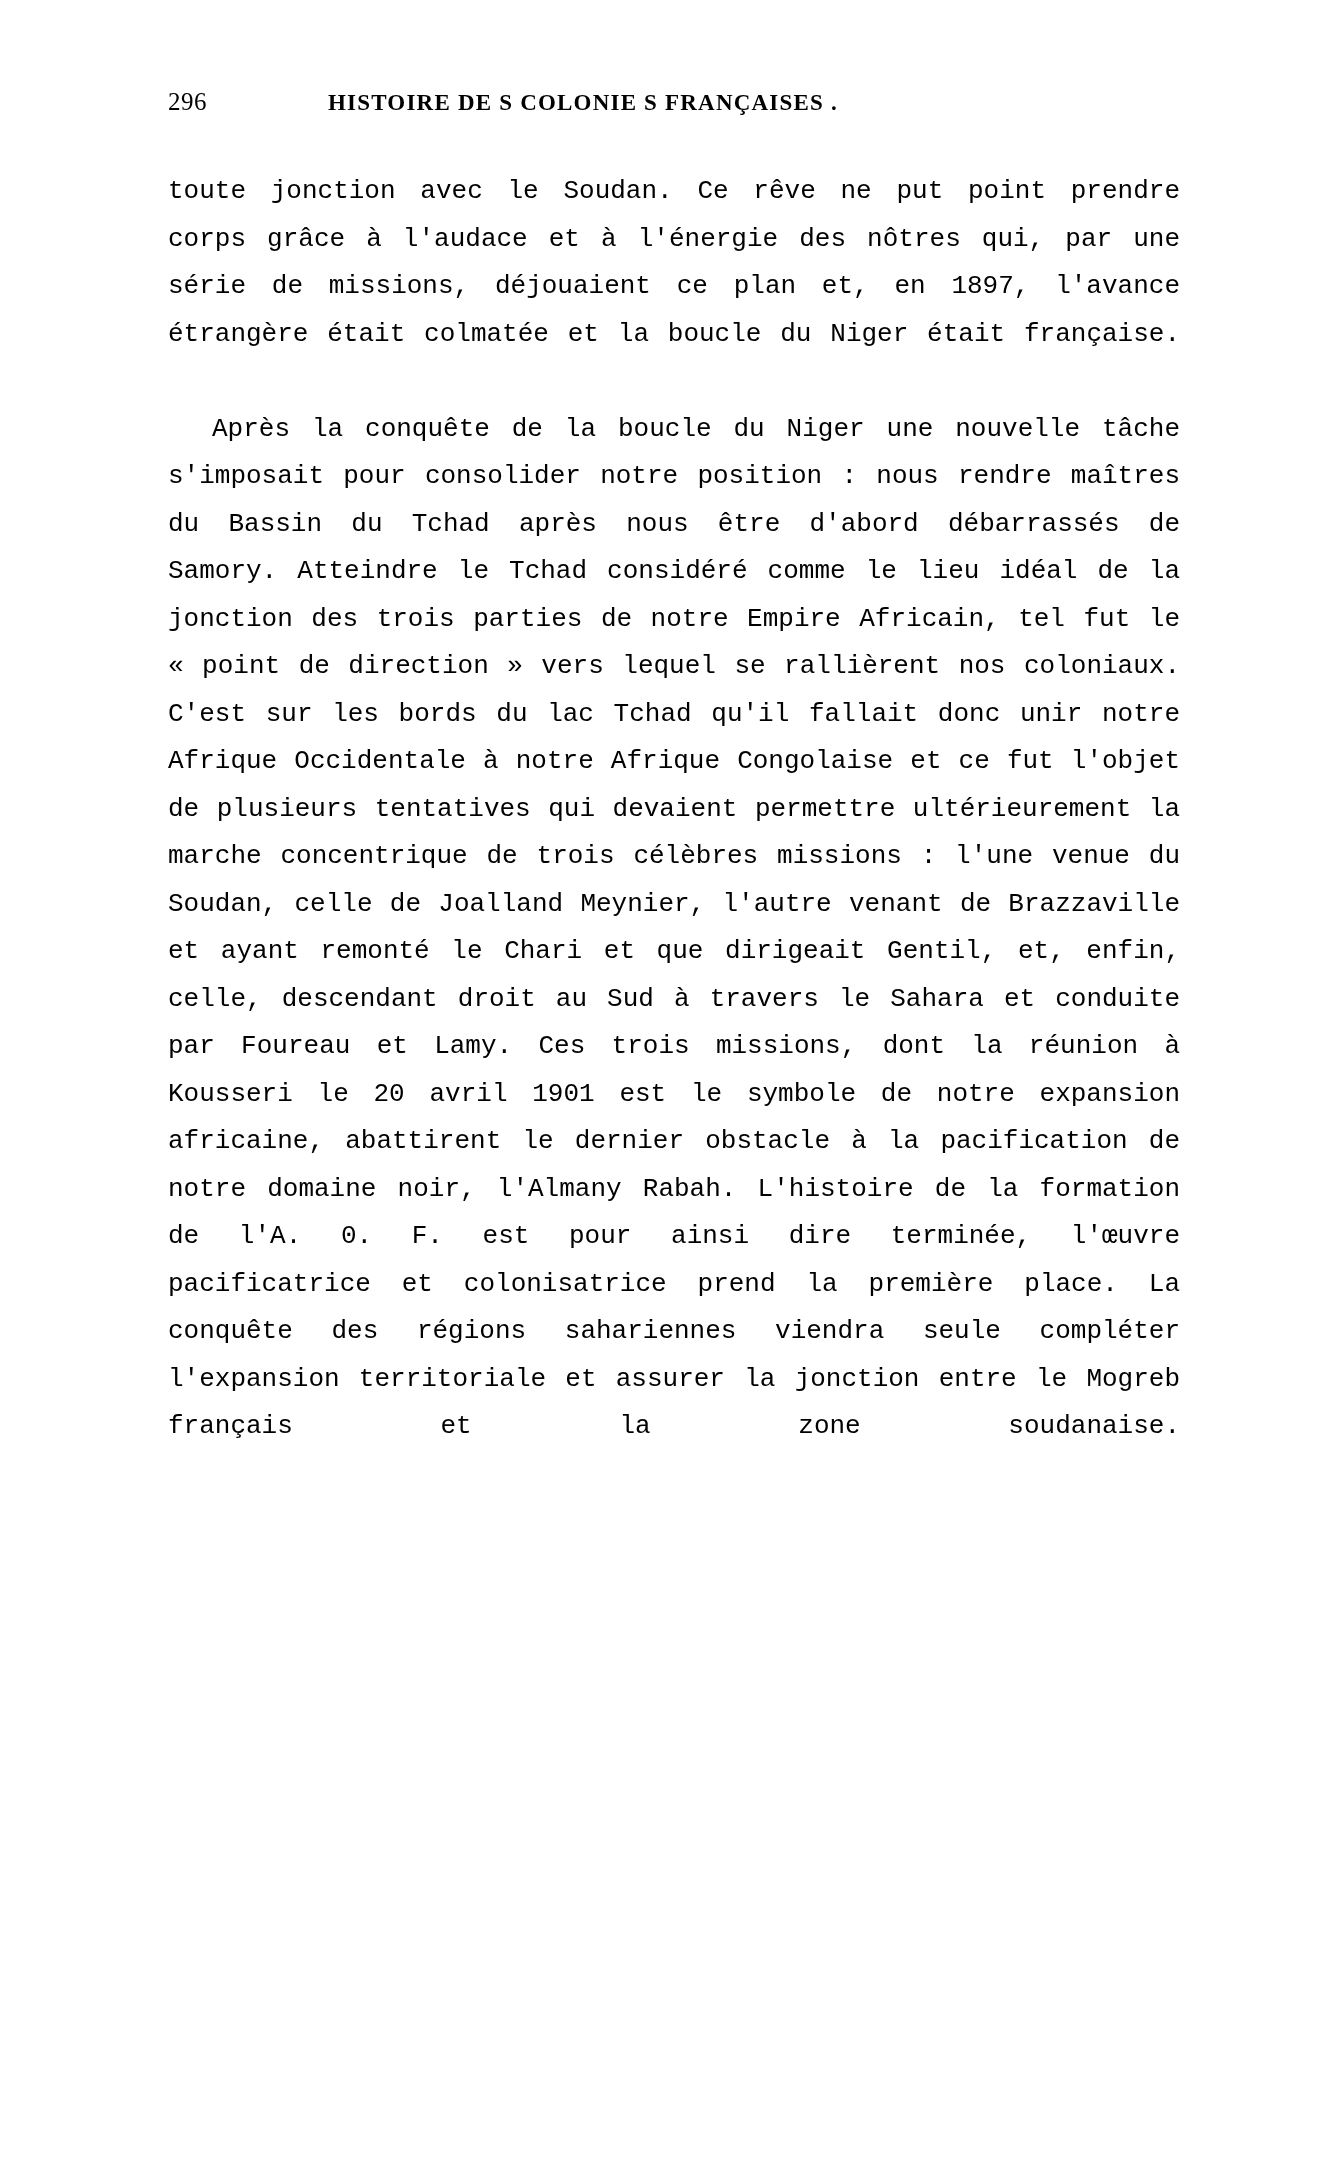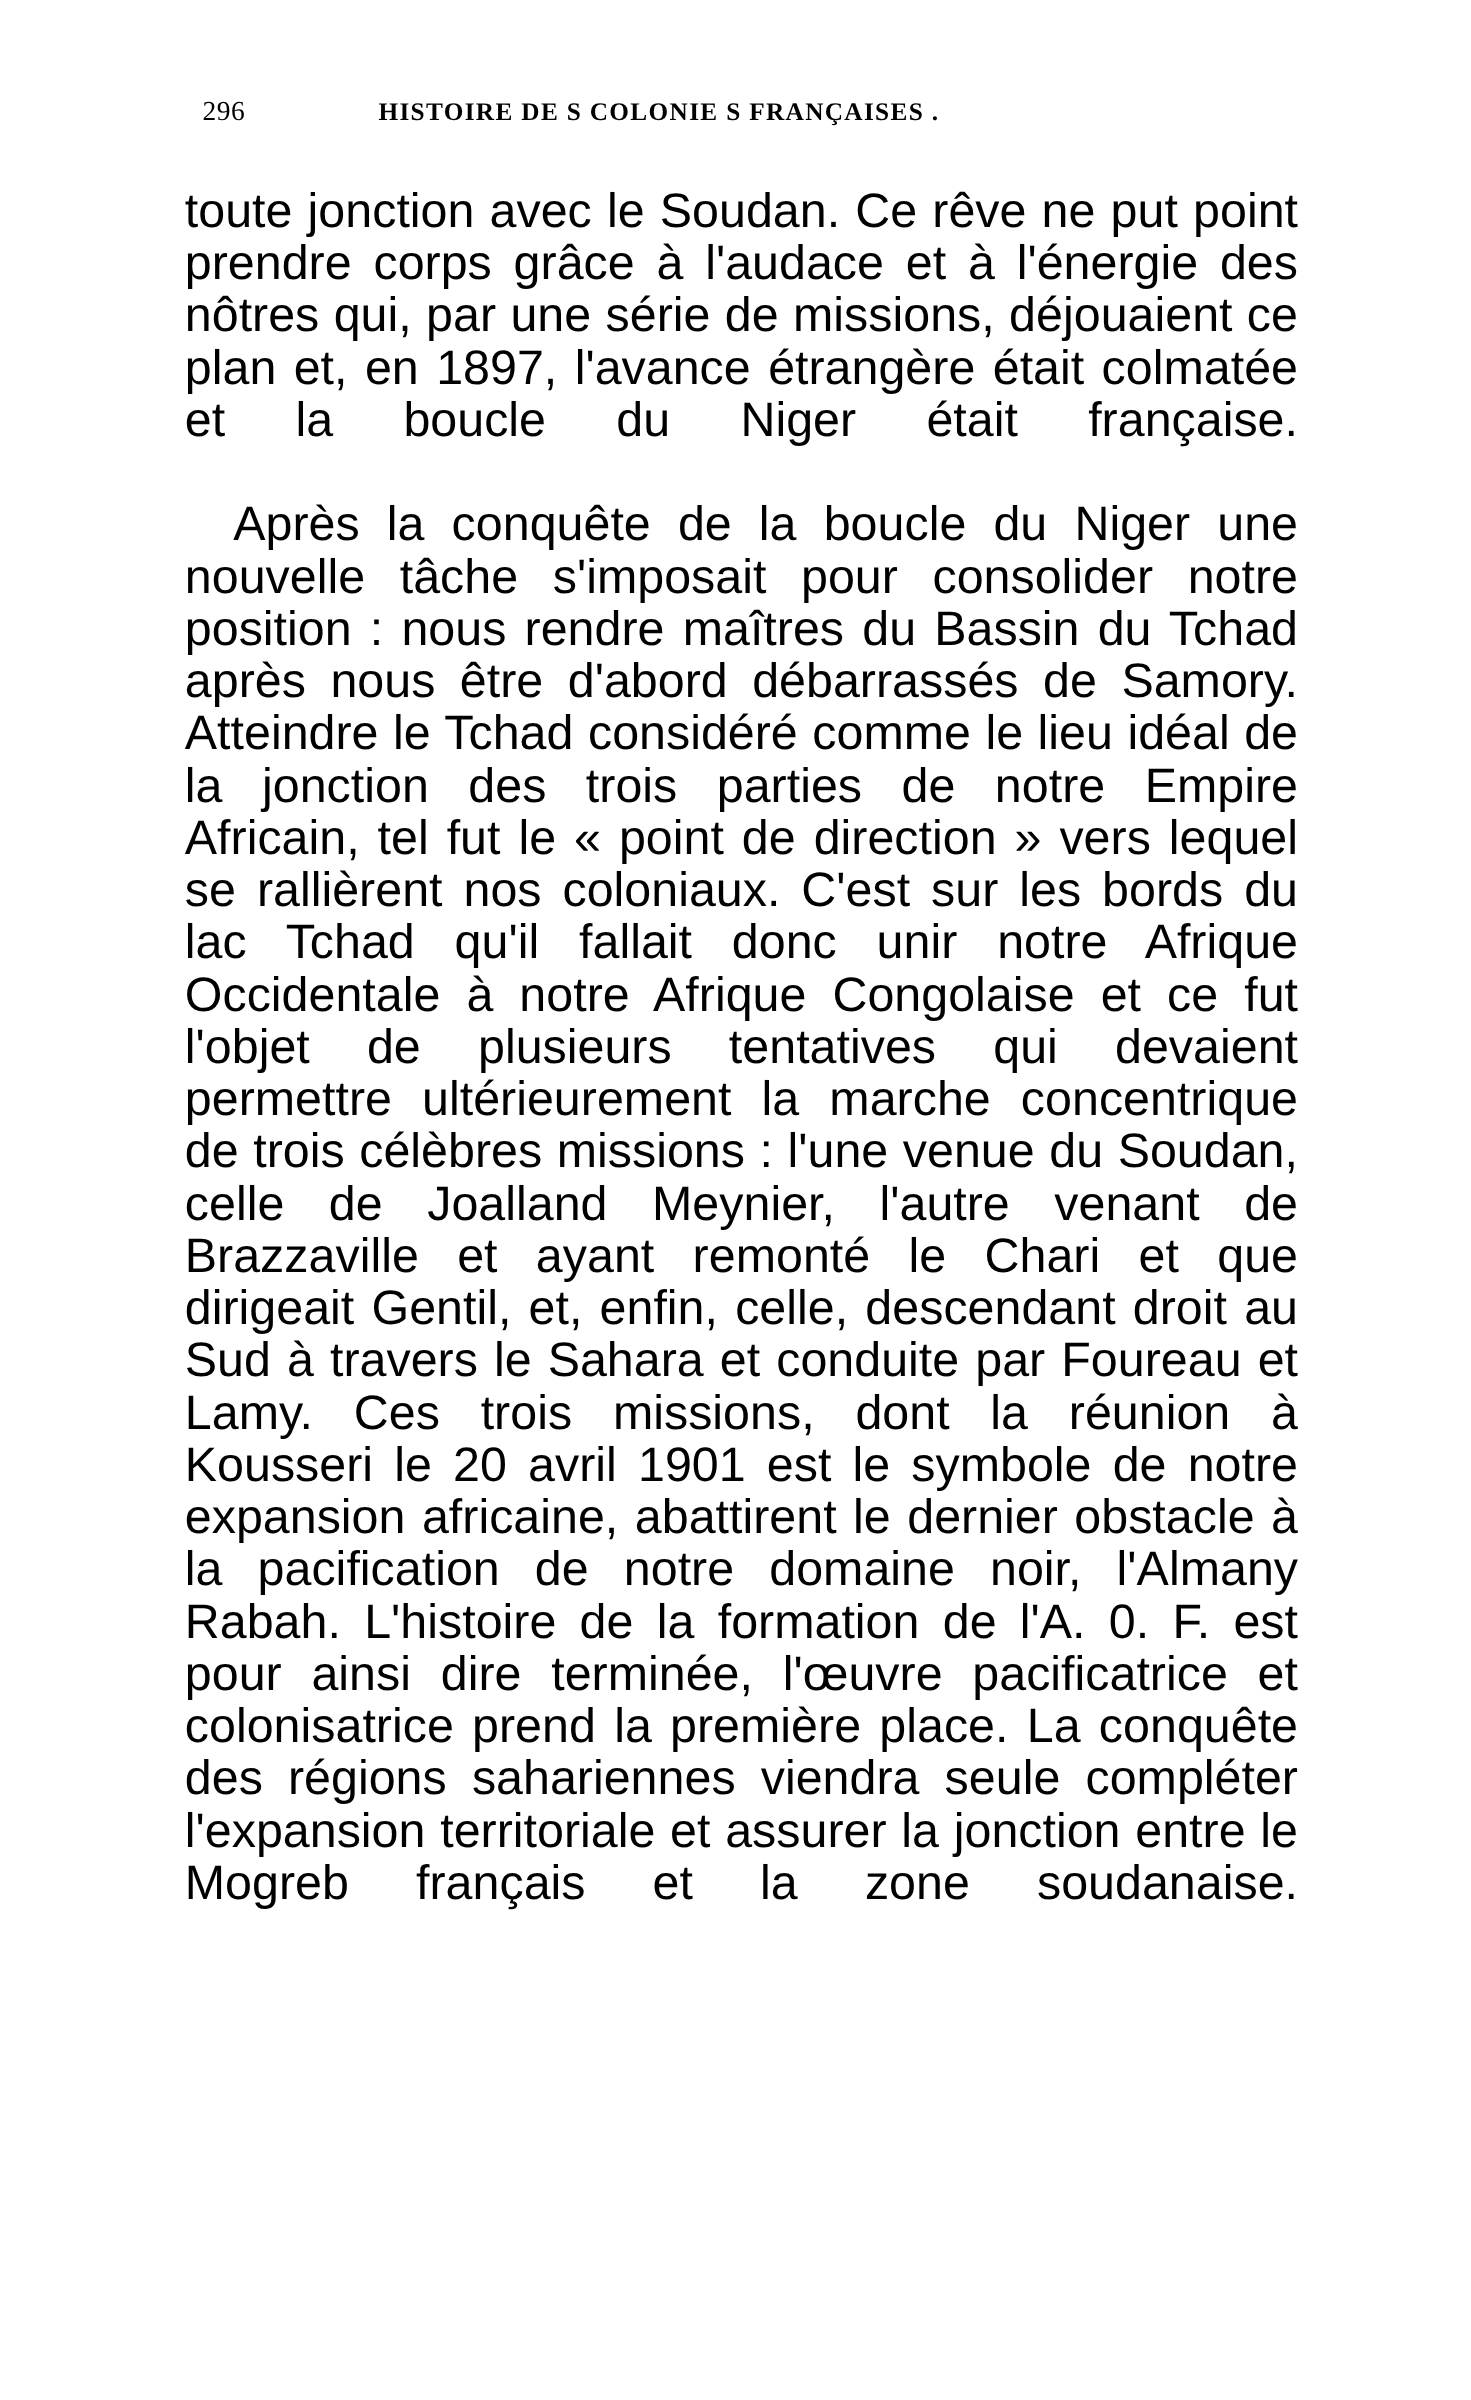--- a/index.html
+++ b/index.html
@@ -18,21 +18,21 @@
   .page {
     position: absolute;
     left: 0;
     top: 0;
     width: 1337px;
     height: 2182px;
     background: #ffffff;
   }
   .header {
     position: absolute;
-    left: 184px;
+    left: 168px;
     top: 88px;
     width: 1010px;
     height: 34px;
     display: flex;
     align-items: baseline;
   }
   .folio {
     font-family: "Liberation Serif", serif;
     font-size: 25px;
     letter-spacing: 0.5px;
@@ -45,22 +45,22 @@
     letter-spacing: 1.2px;
     white-space: nowrap;
   }
   .body-text {
     position: absolute;
     left: 168px;
     top: 168px;
     width: 1012px;
   }
   .para {
-    font-family: Liberation Sans, sans-serif;
-    font-size: 44px;
+    font-family: Liberation Mono, monospace;
+    font-size: 26px;
     line-height: 47.5px;
     text-align: justify;
     text-justify: inter-word;
     margin: 0;
     word-spacing: 0.5px;
   }
   .para.indent {
     text-indent: 44px;
   }
   .para + .para {

